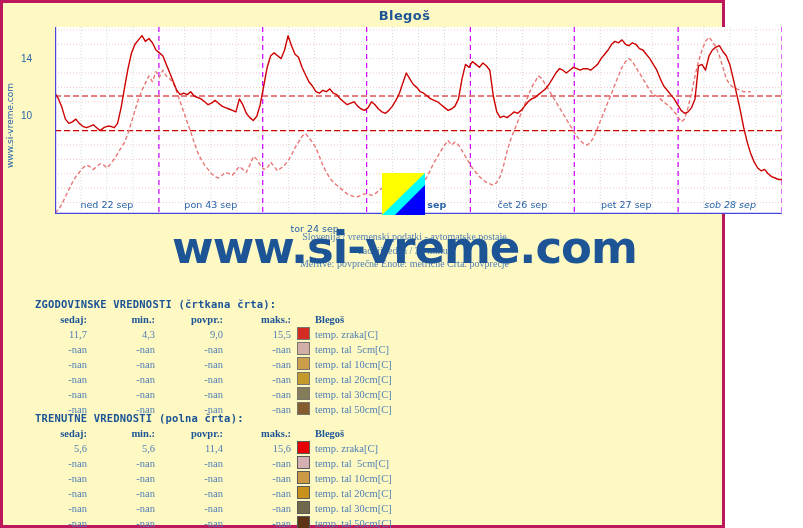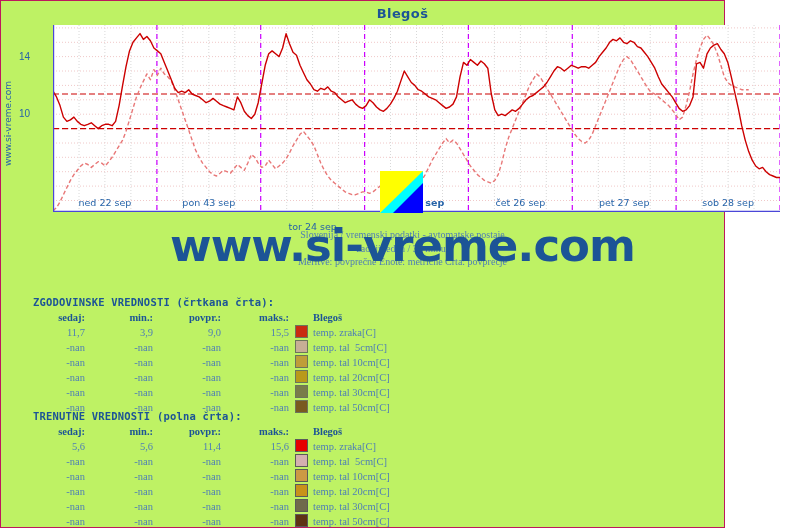--- a/index.html
+++ b/index.html
@@ -10,22 +10,22 @@
   body {
     width: 803px;
     height: 528px;
     font-family: "DejaVu Sans Mono", monospace;
     overflow: hidden;
   }
   #page {
     position: relative;
     width: 725px;
     height: 528px;
-    background: #bef264;
-    border: 1px solid #be185d;
+    background: #fef9c3;
+    border: 3px solid #be185d;
     box-sizing: border-box;
   }
   
   #chart-title {
     position: absolute;
     left: 0; top: 5px;
     width: 803px;
     text-align: center;
     font-family: "DejaVu Sans", sans-serif;
     font-weight: bold;
@@ -225,21 +225,21 @@
       </svg>
   </div>
 
   <div id="xlabels">
       <div class="xtick" style="left: 51.9286px;">ned 22 sep</div>
       <div class="xtick" style="left: 155.786px;">pon 43 sep</div>
       <div class="xtick" style="left: 259.643px; margin-top: 24px;">tor 24 sep</div>
       <div class="xtick" style="left: 363.5px; font-weight: bold;">sre 25 sep</div>
       <div class="xtick" style="left: 467.357px;">čet 26 sep</div>
       <div class="xtick" style="left: 571.214px;">pet 27 sep</div>
-      <div class="xtick" style="left: 675.071px;">sob 28 sep</div>
+      <div class="xtick" style="left: 675.071px; font-style: italic;">sob 28 sep</div>
     </div>
 
   <div id="logo-square">
     <svg width="43" height="42" viewBox="0 0 43 42">
       <rect x="0" y="0" width="43" height="42" fill="#ffff00"></rect>
       <polygon points="43,0 43,42 0,42" fill="#00ffff"></polygon>
       <polygon points="43,12 43,42 13,42" fill="#0000ff"></polygon>
     </svg>
   </div>
 
@@ -260,21 +260,21 @@
           <th class="num">min.:</th>
           <th class="num">povpr.:</th>
           <th class="num">maks.:</th>
           <th></th>
           <th class="series-name">Blegoš</th>
         </tr>
       </thead>
       <tbody>
           <tr>
             <td class="num">11,7</td>
-            <td class="num">3,9</td>
+            <td class="num">4,3</td>
             <td class="num">9,0</td>
             <td class="num">15,5</td>
             <td class="swatch-cell"><span class="swatch dashed" style="background: rgb(204, 0, 0);"></span></td>
             <td class="series-name">temp. zraka[C]</td>
           </tr>
           <tr>
             <td class="num">-nan</td>
             <td class="num">-nan</td>
             <td class="num">-nan</td>
             <td class="num">-nan</td>

